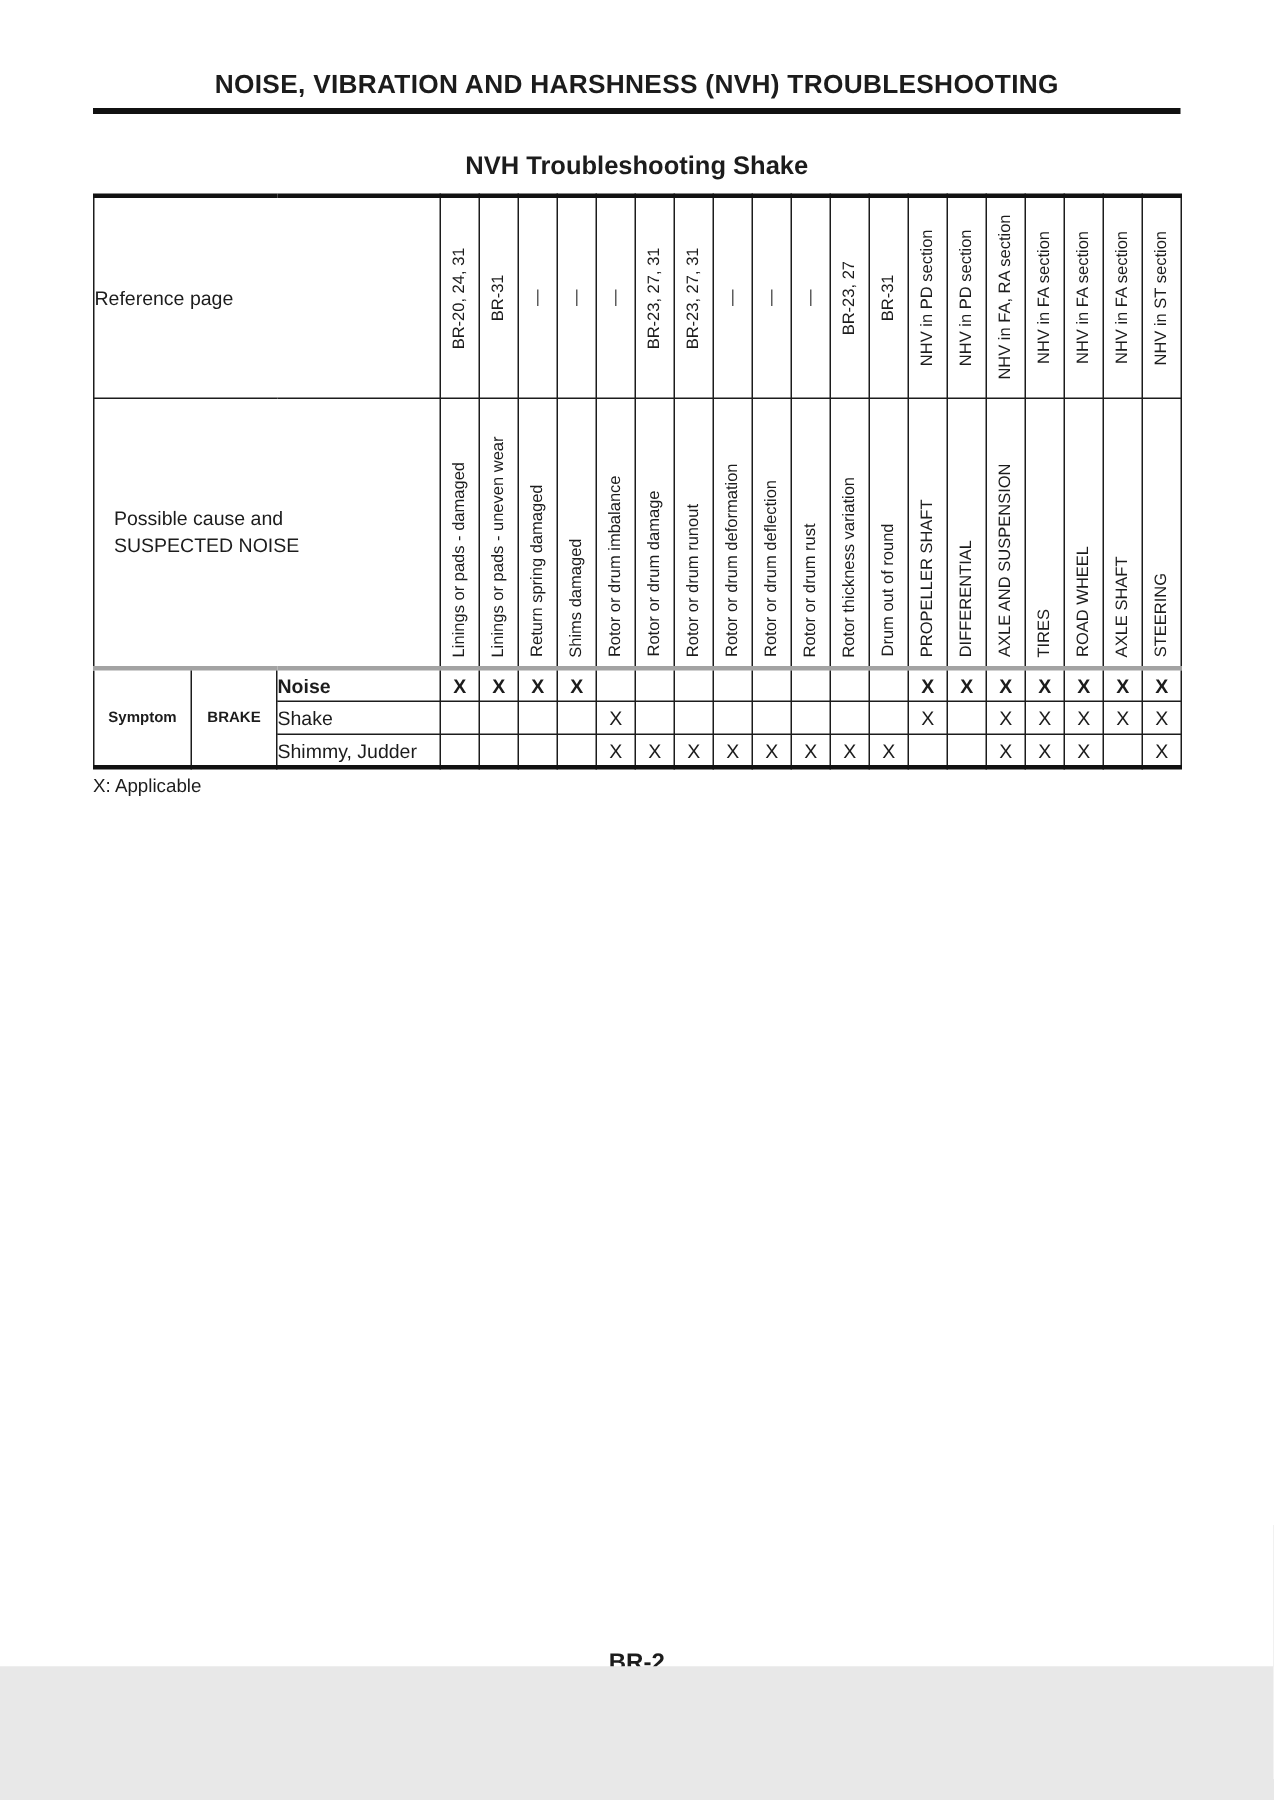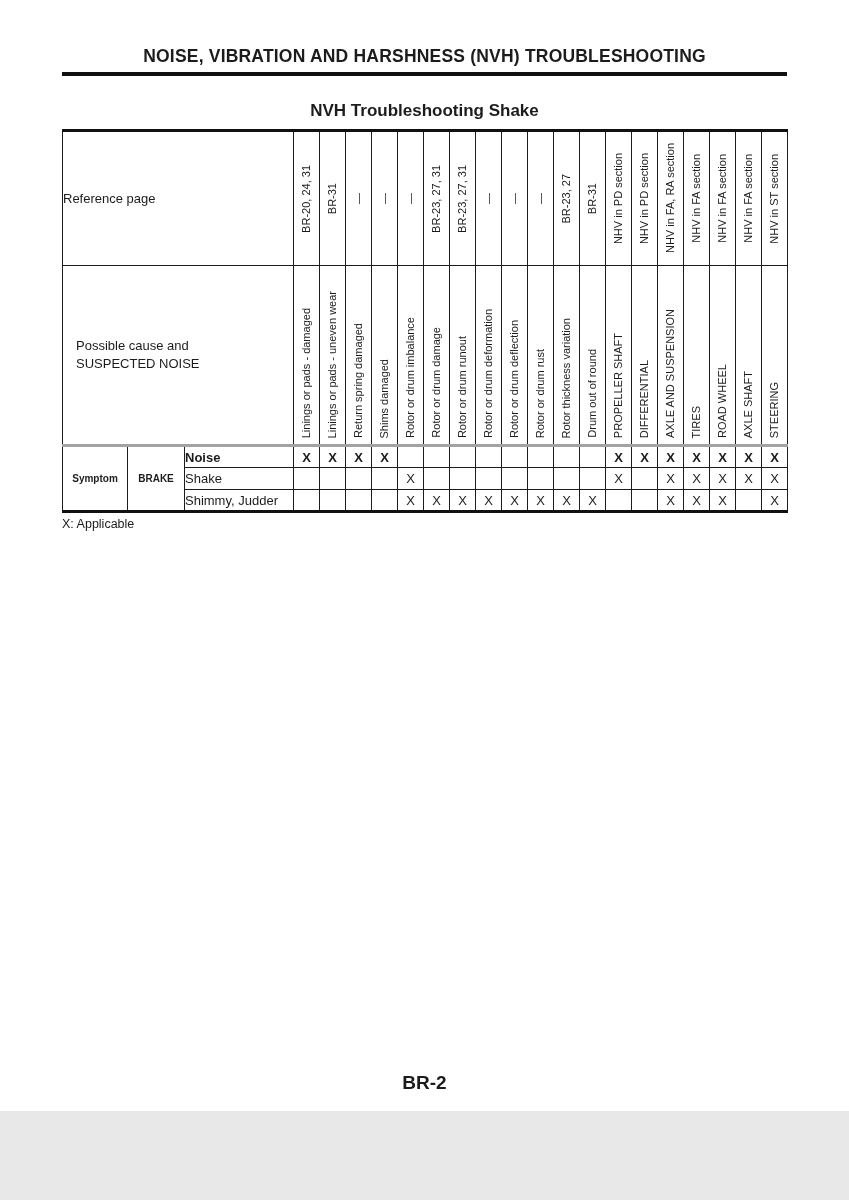--- a/index.html
+++ b/index.html
@@ -46,22 +46,22 @@
     white-space:nowrap; font-size:11px; line-height:1;
   }
 
   .sym-head { text-align:center; vertical-align:middle; font-size:10px; }
   .sym-name { text-align:left; vertical-align:middle; font-size:13px; padding-left:8px; }
   .mark-cell { text-align:center; vertical-align:middle; font-size:13px; }
 
   .footnote { margin:4px 0 0 0; font-size:12.5px; }
 
   .page-footer {
-    position:absolute; top:1072px; left:0; width:100%;
-    text-align:center; font-size:19px; font-weight:bold;
+    position:absolute; top:1100px; left:0; width:100%;
+    text-align:center; font-size:16px; font-weight:bold;
   }
 </style>
 </head>
 <body>
 
 <div class="page">
   <div class="content">
 
     <h1 class="page-title">NOISE, VIBRATION AND HARSHNESS (NVH) TROUBLESHOOTING</h1>
     <div class="title-rule"></div>

